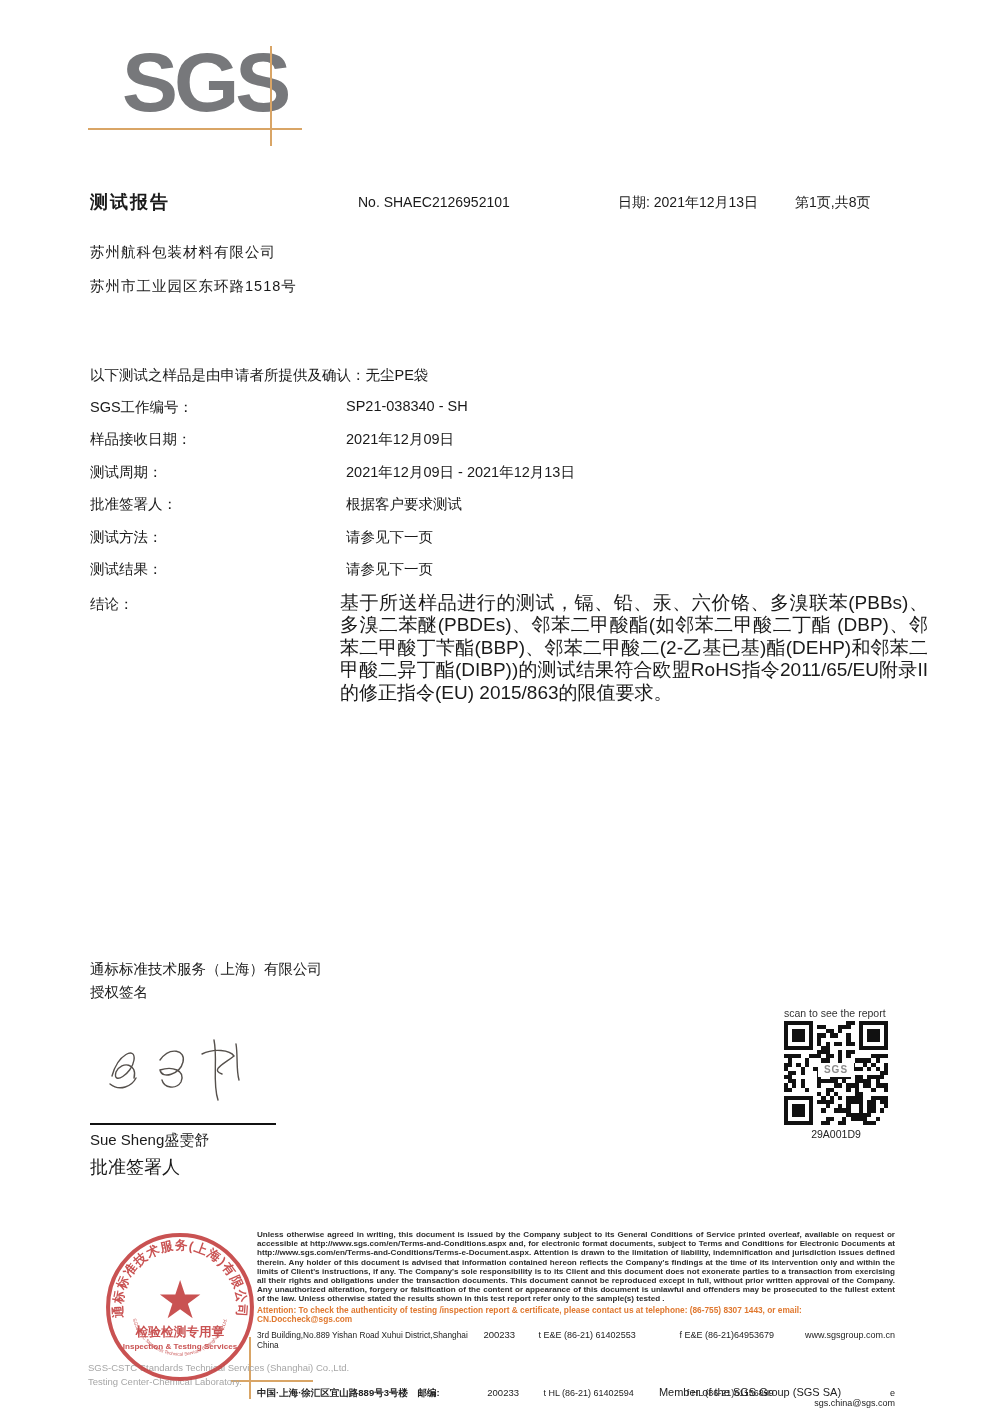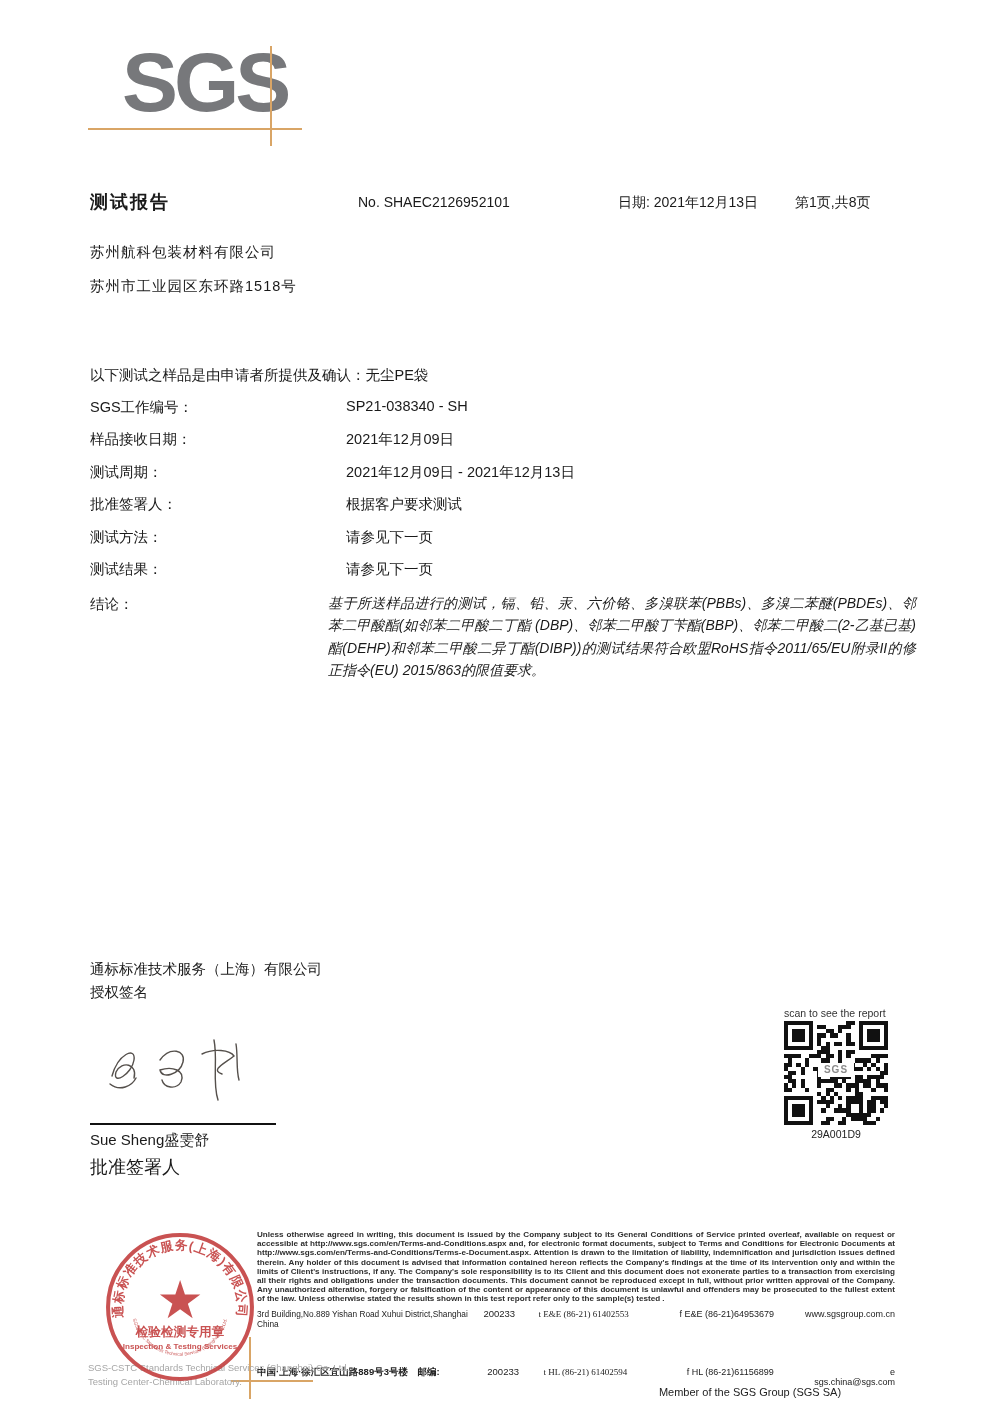--- a/index.html
+++ b/index.html
@@ -24,21 +24,21 @@
   .applicant-name { left:90px; top:243px; font-size:14.5px; letter-spacing:1px; }
   .applicant-addr { left:90px; top:277px; font-size:14.5px; letter-spacing:1px; }
 
   .sample-statement { left:90px; top:366px; font-size:14.5px; }
 
   .field-row { left:90px; width:830px; font-size:14.5px; }
   .flabel { position:absolute; left:0; top:0; }
   .fvalue { position:absolute; left:250px; top:0;margin-left:6px; }
 
   .conclusion-label { left:90px; top:595px; font-size:14.5px; }
-  .conclusion-text { left:328px; top:592px; width:588px; font-size:14px; line-height:22.4px; text-align:justify;font-style:italic; }
+  .conclusion-text { left:340px; top:592px; width:588px; font-size:19px; line-height:22.4px; text-align:justify; }
 
   .sig-company { left:90px; top:960px; font-size:14.5px; }
   .sig-auth { left:90px; top:983px; font-size:14.5px; }
   .sig-svg { left:98px; top:1030px; }
   .sig-line { left:90px; top:1123px; width:186px; height:2px; background:#111; }
   .signer-name { left:90px; top:1131px; font-size:15px;text-align:right; }
   .signer-title { left:90px; top:1155px; font-size:18px; }
 
   .qr-caption { left:784px; top:1007px; font-size:10.5px; color:#333; }
   .qr-box { left:784px; top:1021px; width:104px; height:104px; }
@@ -53,21 +53,21 @@
   .stamp-en2 { left:88px; top:1376px; font-size:9.5px; color:#a6a6a6; z-index:1; white-space:nowrap; }
 
   
   .footer-right { left:257px; top:1230px; width:638px; }
   .legal { font-size:8.1px; line-height:9.2px; font-weight:bold; color:#2e2e2e; text-align:justify; }
   .attention { margin-top:2px; font-size:8.3px; line-height:9.6px; font-weight:bold; color:#E0782F; }
   .addr-row { display:flex; margin-top:4px; font-size:9px; color:#222; align-items:baseline; }
   .addr-row .a-addr { width:238px; font-size:8.3px; }
   .addr-row.second .a-addr { font-size:9.5px; font-weight:bold;margin-top:33px; }
   .addr-row .a-post { width:58px; font-size:9.5px; }
-  .addr-row .a-tel { width:148px;font-family:Liberation Serif, serif; }
+  .addr-row .a-tel { width:148px; }
   .addr-row .a-fax { width:132px; }
   .addr-row .a-web { flex:1; text-align:right; }
   .cross-v2 { left:249px; top:1337px; width:2px; height:62px; }
   .cross-h2 { left:231px; top:1380px; width:82px; height:2px; }
   .member-line { left:600px; top:1386px; width:300px; text-align:center; font-size:11px; color:#222; }
 </style>
 </head>
 <body>
 
 <div class="page">
@@ -368,20 +368,21 @@
     <text x="75" y="86" text-anchor="middle" font-size="52" fill="#C23B3B">★</text>
     <text x="75" y="104" text-anchor="middle" font-size="12.5" font-weight="bold" fill="#C23B3B">检验检测专用章</text>
     <text x="75" y="116" text-anchor="middle" font-size="8" font-weight="bold" fill="#C23B3B">Inspection &amp; Testing Services</text>
     <text font-size="4.6" fill="#C23B3B">
       <textPath href="#arcBot" startOffset="50%" text-anchor="middle">SGS-CSTC Standards Technical Services (Shanghai) Co.,Ltd.</textPath>
     </text>
   </svg>
 
   <div class="abs footer-right">
     <div class="legal">Unless otherwise agreed in writing, this document is issued by the Company subject to its General Conditions of Service printed overleaf, available on request or accessible at http://www.sgs.com/en/Terms-and-Conditions.aspx and, for electronic format documents, subject to Terms and Conditions for Electronic Documents at http://www.sgs.com/en/Terms-and-Conditions/Terms-e-Document.aspx. Attention is drawn to the limitation of liability, indemnification and jurisdiction issues defined therein. Any holder of this document is advised that information contained hereon reflects the Company's findings at the time of its intervention only and within the limits of Client's instructions, if any. The Company's sole responsibility is to its Client and this document does not exonerate parties to a transaction from exercising all their rights and obligations under the transaction documents. This document cannot be reproduced except in full, without prior written approval of the Company. Any unauthorized alteration, forgery or falsification of the content or appearance of this document is unlawful and offenders may be prosecuted to the fullest extent of the law. Unless otherwise stated the results shown in this test report refer only to the sample(s) tested .</div>
+    <div class="attention">Attention: To check the authenticity of testing /inspection report &amp; certificate, please contact us at telephone: (86-755) 8307 1443, or email: CN.Doccheck@sgs.com</div>
     <div class="addr-row">
       <span class="a-addr">3rd Building,No.889 Yishan Road Xuhui District,Shanghai China</span>
       <span class="a-post">200233</span>
       <span class="a-tel">t E&amp;E (86-21) 61402553</span>
       <span class="a-fax">f E&amp;E (86-21)64953679</span>
       <span class="a-web">www.sgsgroup.com.cn</span>
     </div>
     <div class="addr-row second">
       <span class="a-addr">中国·上海·徐汇区宜山路889号3号楼　邮编:</span>
       <span class="a-post">200233</span>

